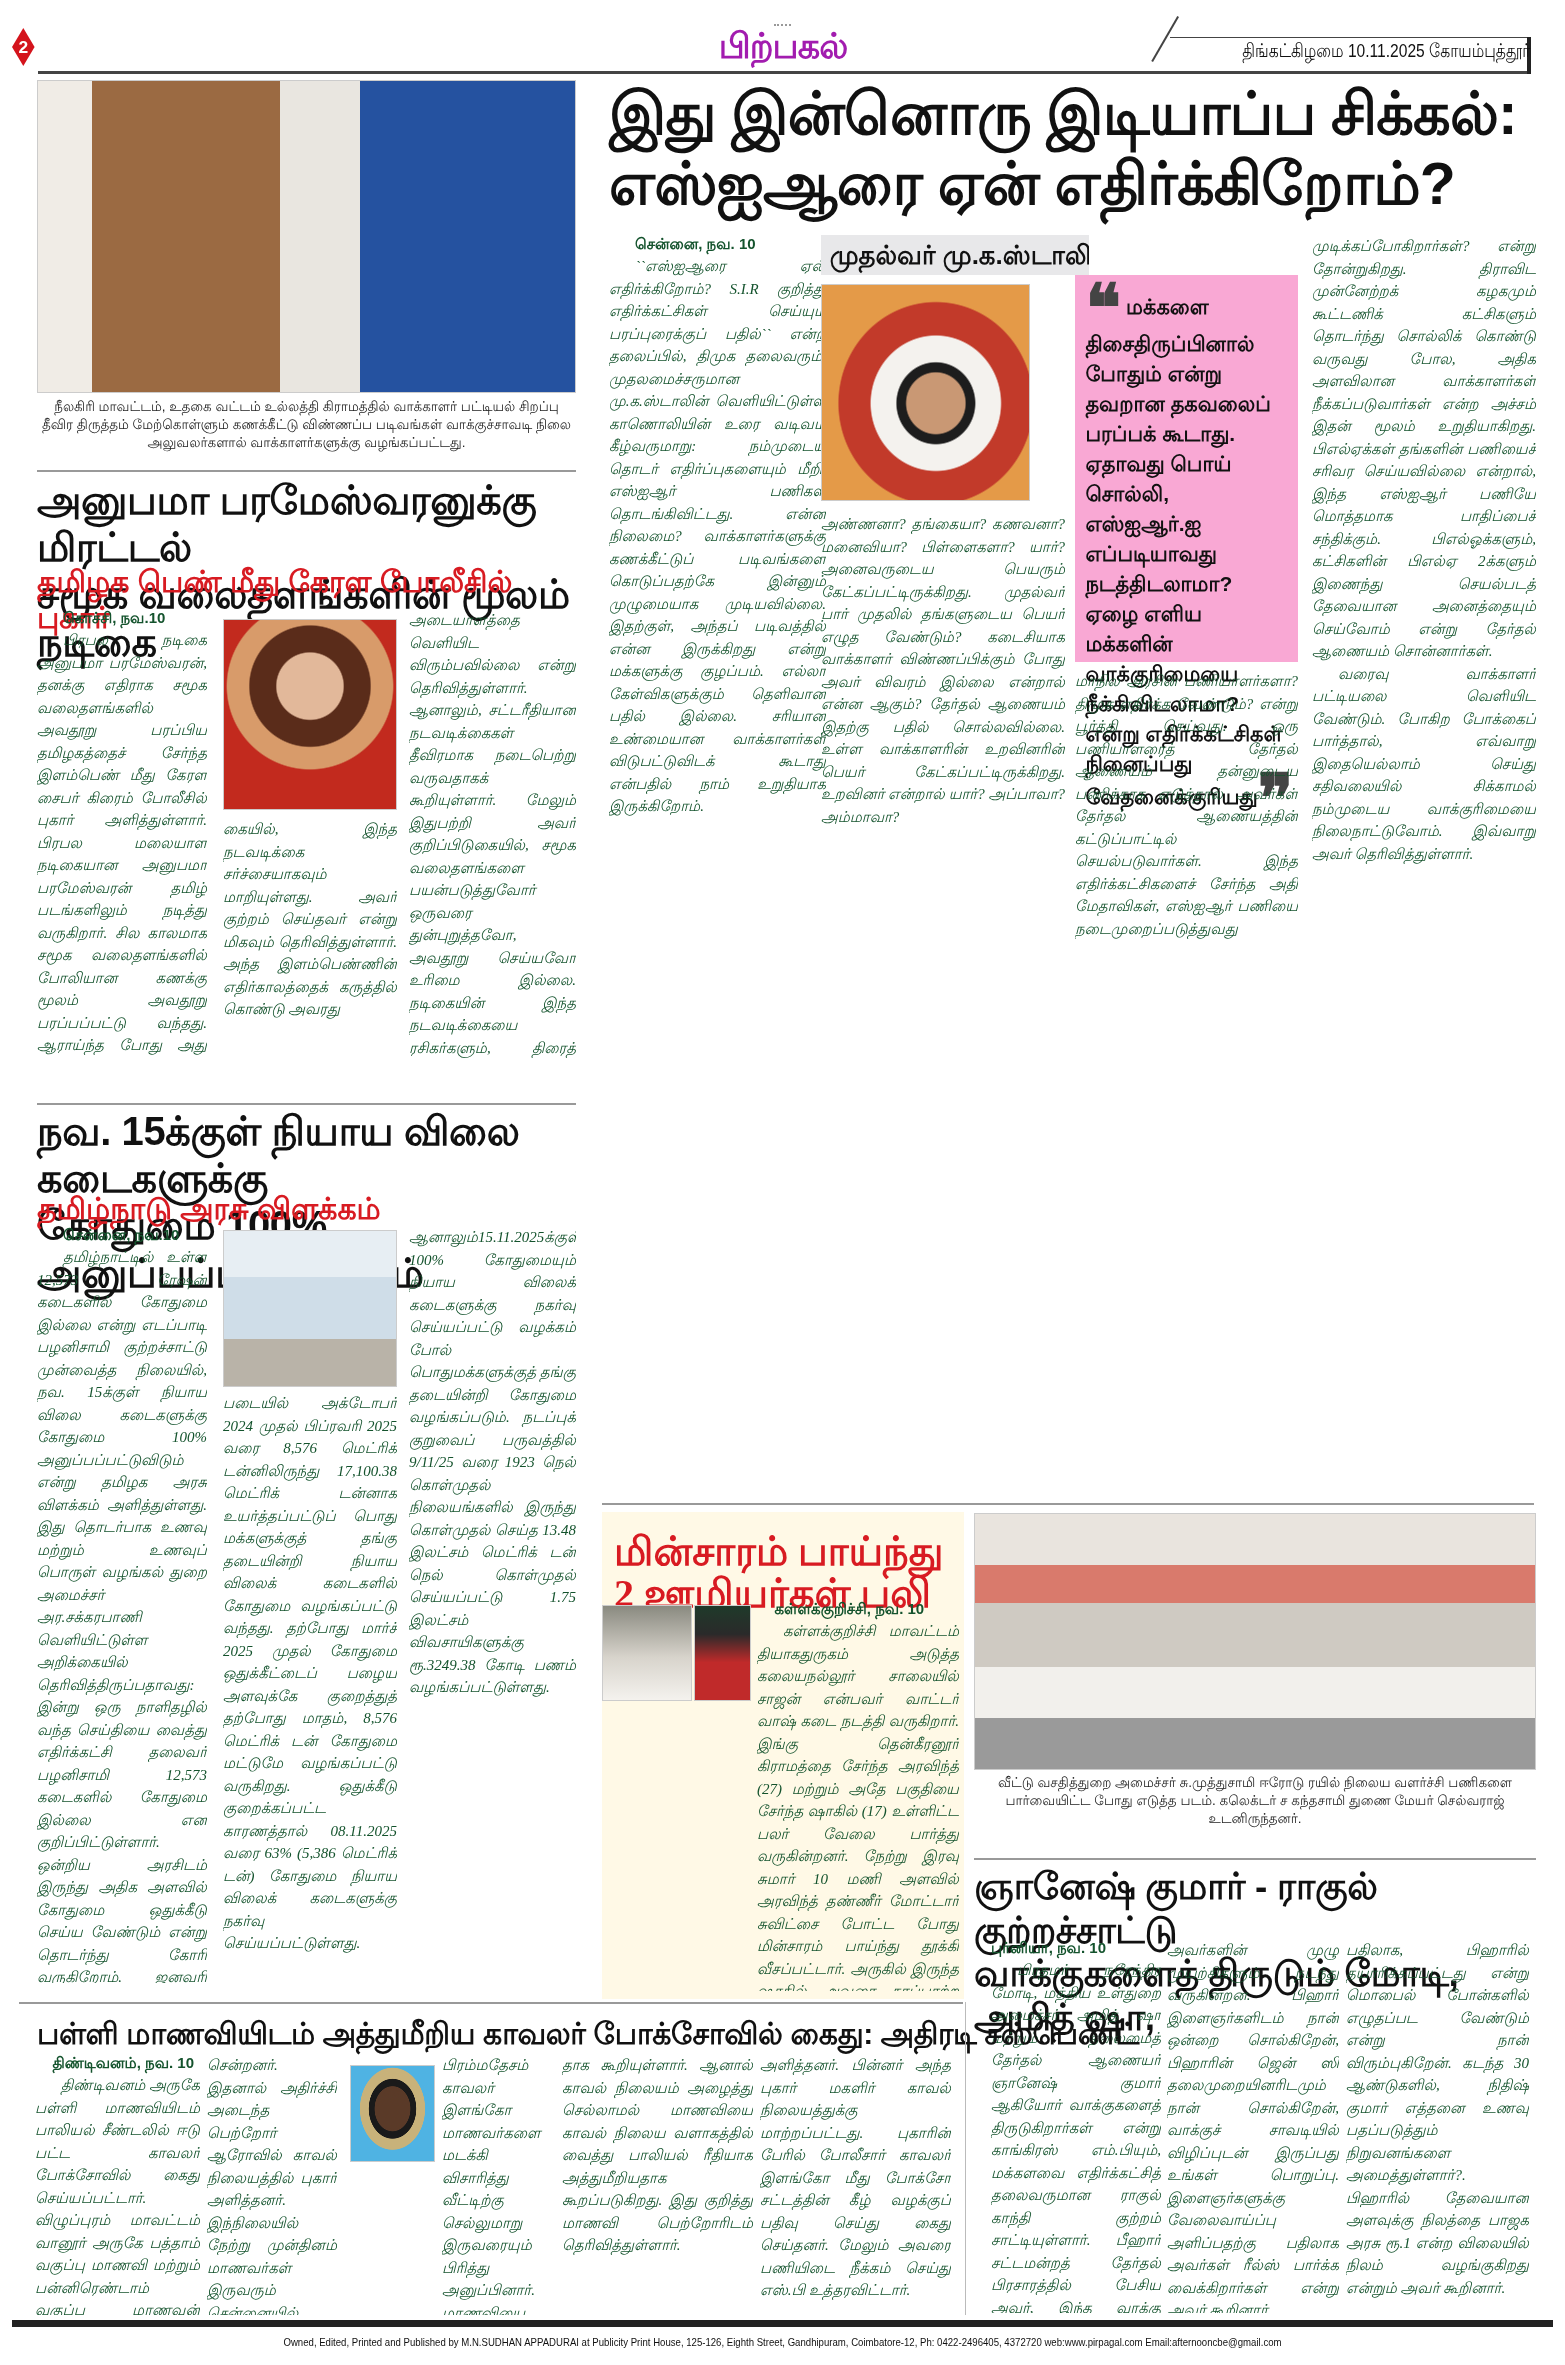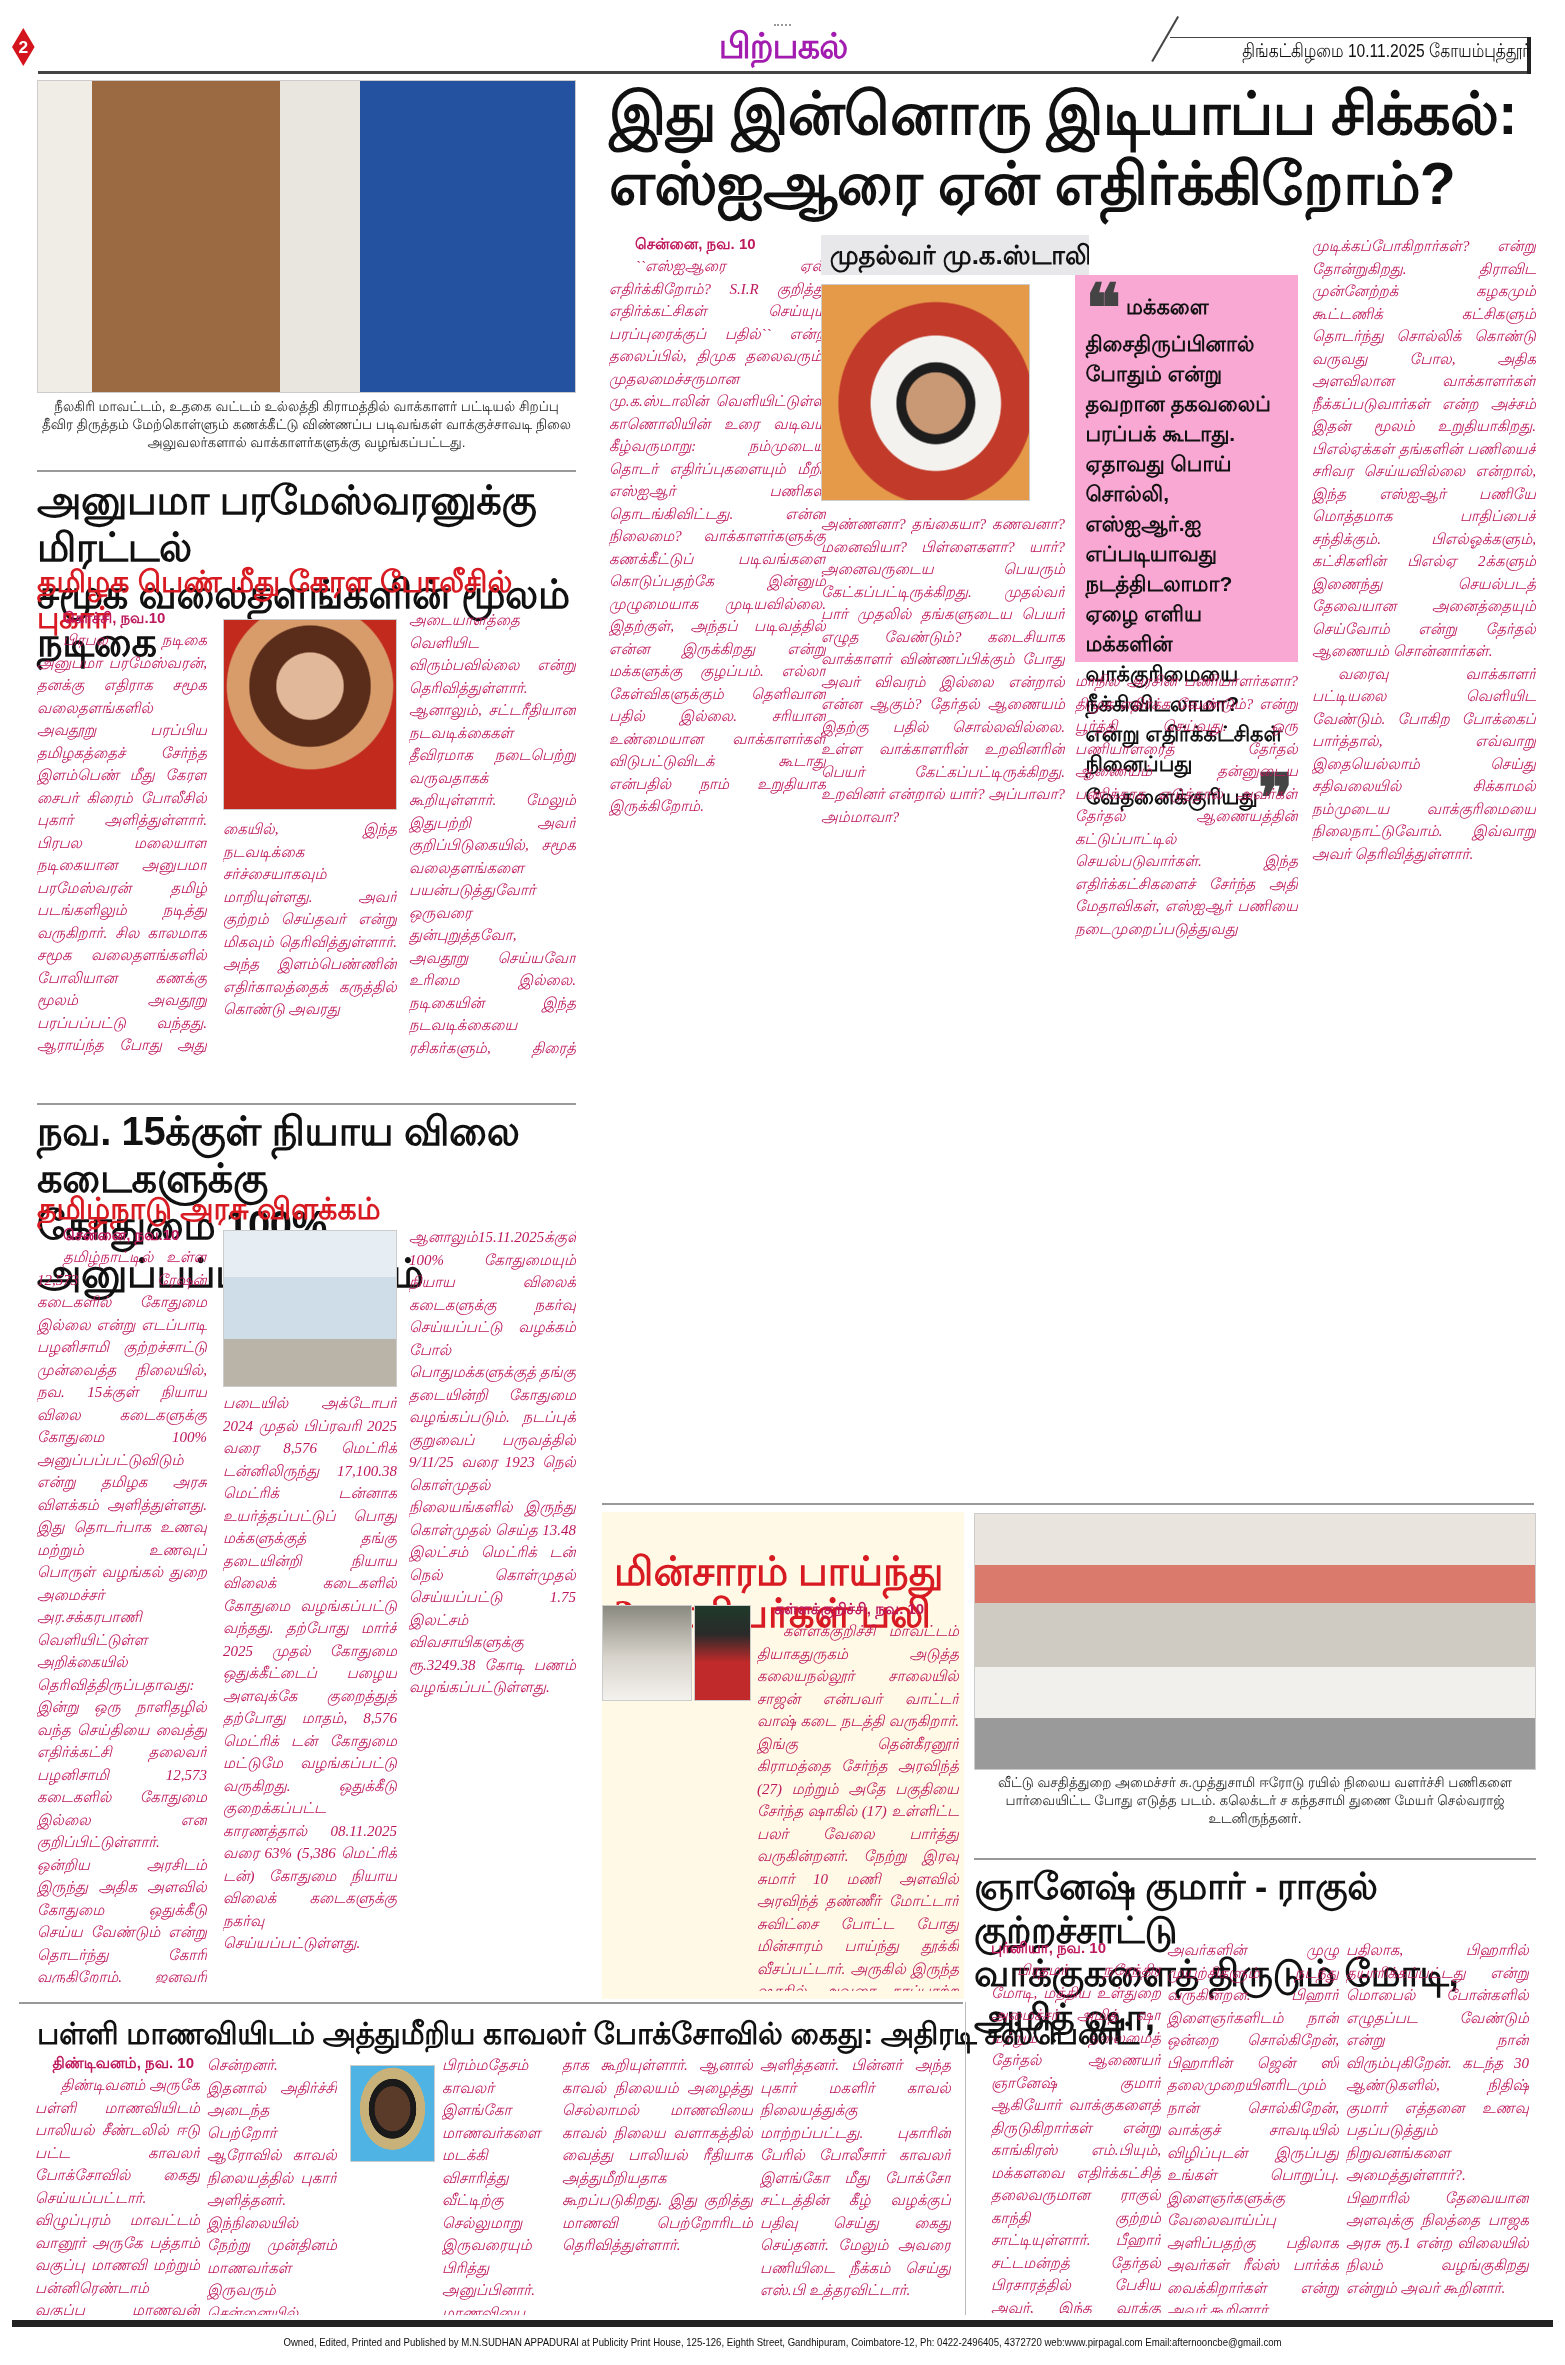--- a/index.html
+++ b/index.html
@@ -14,30 +14,30 @@
   .mast-slant { left: 1139px; top: 38px; width: 52px; height: 1.7px; background:#444; transform: rotate(-60deg); }
   .mast-rule2 { left: 1170px; top: 37px; width: 360px; height: 0.9px; background:#444; }
   .mast-shadow { left: 1527px; top: 37px; width: 3.5px; height: 37px; background:#222; }
 
   .photo { background: linear-gradient(135deg,#c58a52,#8c5a33 40%,#e9a43a 55%,#2b4e8a 80%,#f3f1ea); border: 0.9px solid #ccc; }
   .caption { font: 13.5px "Liberation Sans", sans-serif; text-align: center; line-height: 1.35; color: #222; }
   .hr { height: 1.7px; background: #999; }
   .head-black { font: 900 40px "Liberation Sans", sans-serif; line-height: 1.18; color: #111; letter-spacing: -0.4px; }
   .head-red { font: bold 30px "Liberation Sans", sans-serif; color: #d81b22; line-height: 1.2; }
   .dateline-s { font: bold 15px "Liberation Sans", sans-serif; }
-  .body-txt { font: italic 15px "Liberation Serif", serif; line-height: 1.5; text-align: justify; color: #be185d; overflow: hidden; }
+  .body-txt { font: italic 15px "Liberation Serif", serif; line-height: 1.5; text-align: justify; color: #14532d; overflow: hidden; }
   .body-txt p { text-indent: 26px; }
   .col { position: absolute; overflow: hidden; }
 
   .main-head { left: 609px; top: 80px; font: 900 59px "Liberation Sans", sans-serif; line-height: 1.18; letter-spacing: -0.9px; }
   .sub-box { left: 821px; top: 235px; width: 268px; height: 40px; background: #e8e8ea; font: bold 26px "Liberation Sans", sans-serif; padding: 5.2px 8.7px; white-space: nowrap; overflow:hidden; }
   .quote-box { left: 1075px; top: 275px; width: 223px; height: 387px; background: #f9a8d4; padding: 14px 10.4px; font: bold 21px "Liberation Sans", sans-serif; line-height: 1.43; }
   .qmark { font: bold 66px "Liberation Serif", serif; color: #444; line-height: .6; vertical-align: -17.4px; margin-right: 5.2px; }
   .cream { background: #fff9e6; }
-  .red-head { font: bold 40px "Liberation Serif", serif; color: #d81b22; line-height: 1.05; margin-top: 20px; }
+  .red-head { font: bold 40px "Liberation Serif", serif; color: #d81b22; line-height: 1.05; }
   .foot-bar { left: 12px; top: 2320px; width: 1541px; height: 7px; background: #222; }
   .foot-txt { left: 0; top: 2336px; width: 1565px; text-align: center; font: 11.3px "Liberation Sans", sans-serif; transform: scaleX(.85); }
   .vrule { width: 0.9px; background: #bbb; }
 </style>
 </head>
 <body>
 
 <div class="abs pg-badge">
     <span>2</span>
   </div>

